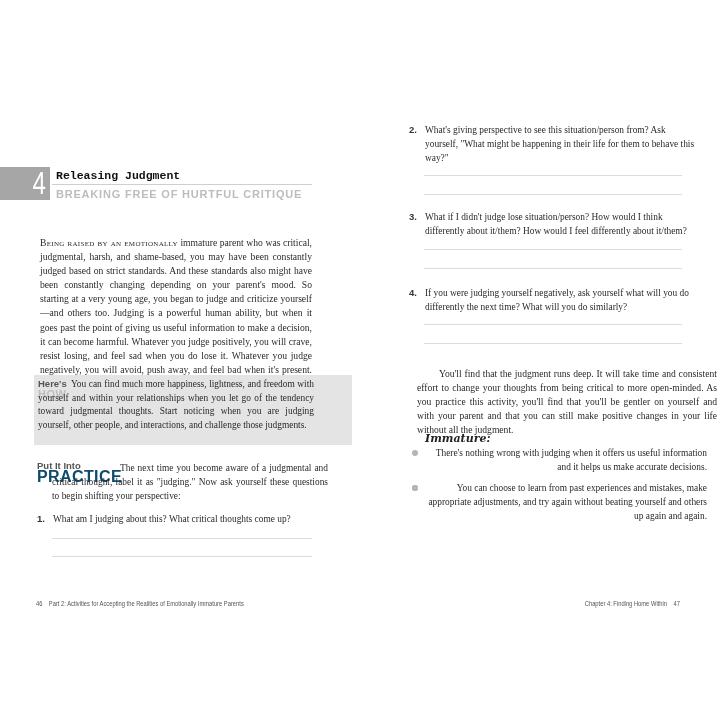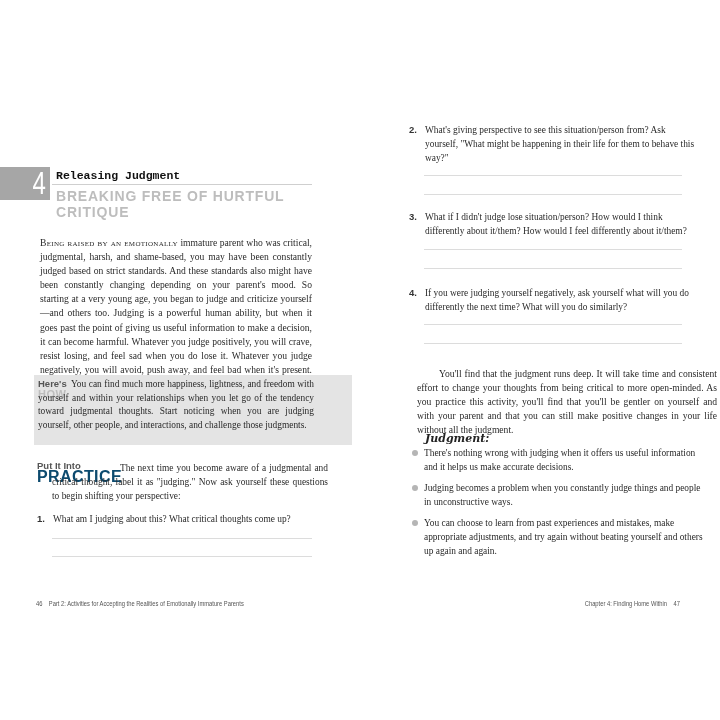--- a/index.html
+++ b/index.html
@@ -8,21 +8,21 @@
   .page { position:absolute; top:0; height:720px; }
   .left { left:0; width:360px; }
 
   
   .chap-box { position:absolute; left:0; top:167px; width:50px; height:33px; background:#a6a6a6; }
   .chap-num { position:absolute; right:4px; top:-2px; font-size:32px; color:#ffffff; font-weight:300;
               font-family:"Liberation Sans", sans-serif; transform:scaleX(0.75); transform-origin:right top; line-height:36px;}
   .chap-title { position:absolute; left:56px; top:169px; font-size:11.5px; font-weight:bold; color:#111;
                 font-family:Liberation Mono, monospace; }
   .chap-rule { position:absolute; left:52px; top:184px; width:260px; height:1px; background:#cfcfcf; }
-  .chap-sub { position:absolute; left:56px; top:188px; font-size:14px; font-weight:bold; color:#bdbdbd;
+  .chap-sub { position:absolute; left:56px; top:188px; font-size:11px; font-weight:bold; color:#bdbdbd;
               letter-spacing:0.8px; font-family:"Liberation Sans", sans-serif; }
 
   .body-text { font-size:9.6px; line-height:14.1px; text-align:justify; }
   .intro { position:absolute; left:40px; top:236px; width:272px; }
   .sc { font-variant:small-caps; letter-spacing:0.3px; }
 
   .heres-how { position:absolute; left:34px; top:375px; width:318px; height:70px; background:#e4e4e4; }
   .hh-label { position:absolute; left:4px; top:4px; font-family:"Liberation Sans", sans-serif; line-height:10px;}
   .hh-top { font-size:9.5px; font-weight:bold; color:#555; display:block; }
   .hh-bot { font-size:11px; font-weight:bold; color:#bdbdbd; display:block; letter-spacing:0.5px;}
@@ -43,21 +43,21 @@
 
   .footer { position:absolute; top:600px; font-family:"Liberation Sans", sans-serif; font-size:6.8px; color:#555; transform:scaleX(0.85); }
   .footer-left { left:36px; transform-origin:left top; }
   .footer-right { right:40px; transform-origin:right top; }
 
   .closing { position:absolute; left:409px; top:359px; width:300px; }
   .indent-first { text-indent:22px; }
 
   .remember { position:absolute; left:425px; top:432px; font-family:"DejaVu Serif", serif; font-style:italic; font-weight:bold; font-size:11px; color:#222; }
   .bullets { position:absolute; left:412px; top:446px; width:295px; margin:0; padding:0; list-style:none; }
-  .bullets li { position:relative; padding-left:12px; font-size:9.4px; line-height:14px; margin-bottom:7px; }
+  .bullets li { position:relative; padding-left:12px; font-size:9.4px; line-height:14px; margin-bottom:7px;text-align:right; }
   .bullet-dot { position:absolute; left:0; top:4px; width:6px; height:6px; border-radius:50%; background:#b5b5b5; }
 </style>
 </head>
 <body>
 
 <div class="page left">
 
   <div class="chap-box">
     <span class="chap-num">4</span>
   </div>
@@ -114,24 +114,24 @@
 
   <div class="q" style="left:409px; top:286px; width:300px;">
     <span class="num">4.</span>
     <span class="qtext">If you were judging yourself negatively, ask yourself what will you do differently the next time? What will you do similarly?</span>
   </div>
   <div class="line" style="left:424px; top:324px; width:258px;"></div>
   <div class="line" style="left:424px; top:343px; width:258px;"></div>
 
   <p class="body-text closing indent-first" style="margin:8px;">You'll find that the judgment runs deep. It will take time and consistent effort to change your thoughts from being critical to more open-minded. As you practice this activity, you'll find that you'll be gentler on yourself and with your parent and that you can still make positive changes in your life without all the judgment.</p>
 
-  <div class="remember">Judgment:</div>
+  <div class="remember">Immature:</div>
   <ul class="bullets">
     <li><span class="bullet-dot"></span><span>There's nothing wrong with judging when it offers us useful information and it helps us make accurate decisions.</span></li>
-    <li><span class="bullet-dot"></span><span>Judging becomes a problem when you constantly judge things and people in unconstructive ways.</span></li>
+    <li><span class="bullet-dot"></span></li>
     <li><span class="bullet-dot"></span><span>You can choose to learn from past experiences and mistakes, make appropriate adjustments, and try again without beating yourself and others up again and again.</span></li>
   </ul>
 
   <div class="footer footer-right">
     <span>Chapter 4: Finding Home Within</span>&nbsp;&nbsp;&nbsp;
     <span>47</span>
   </div>
 </div>
 
 </body></html>

